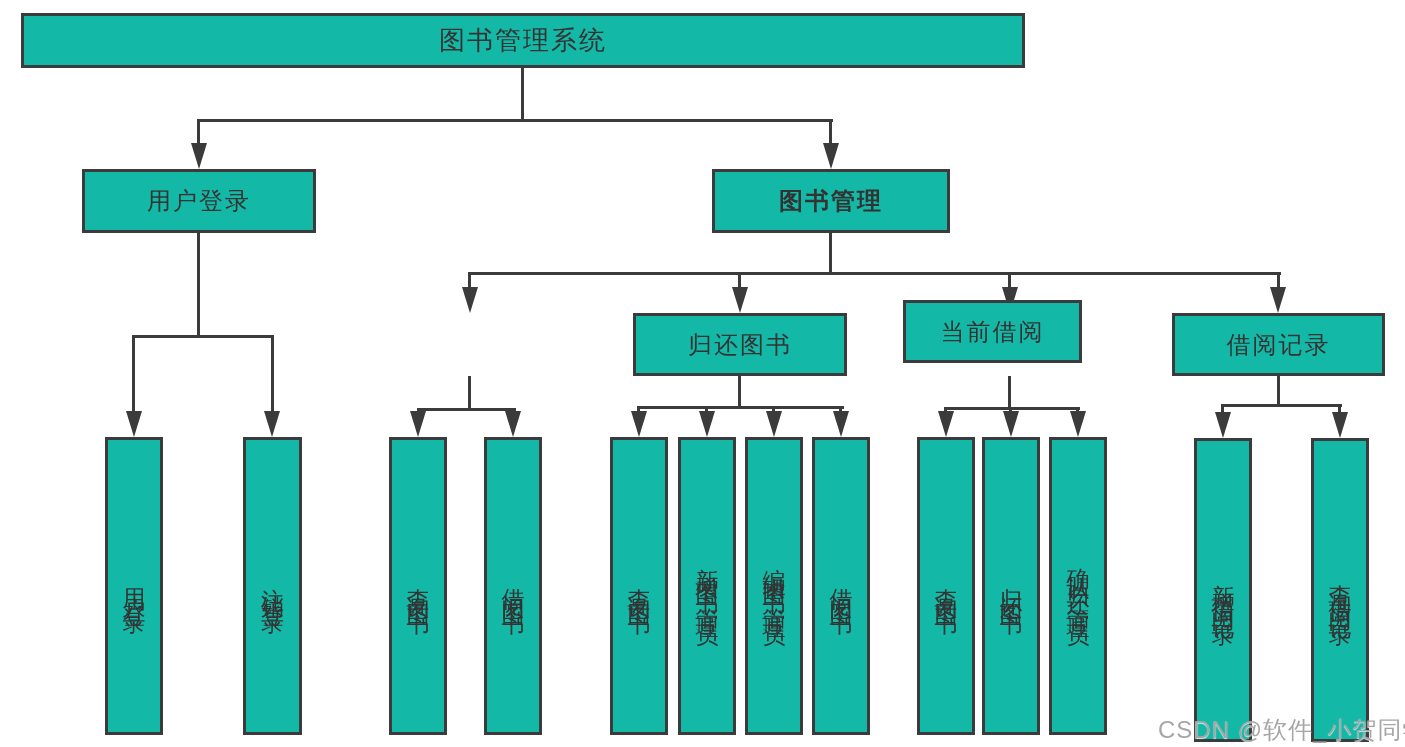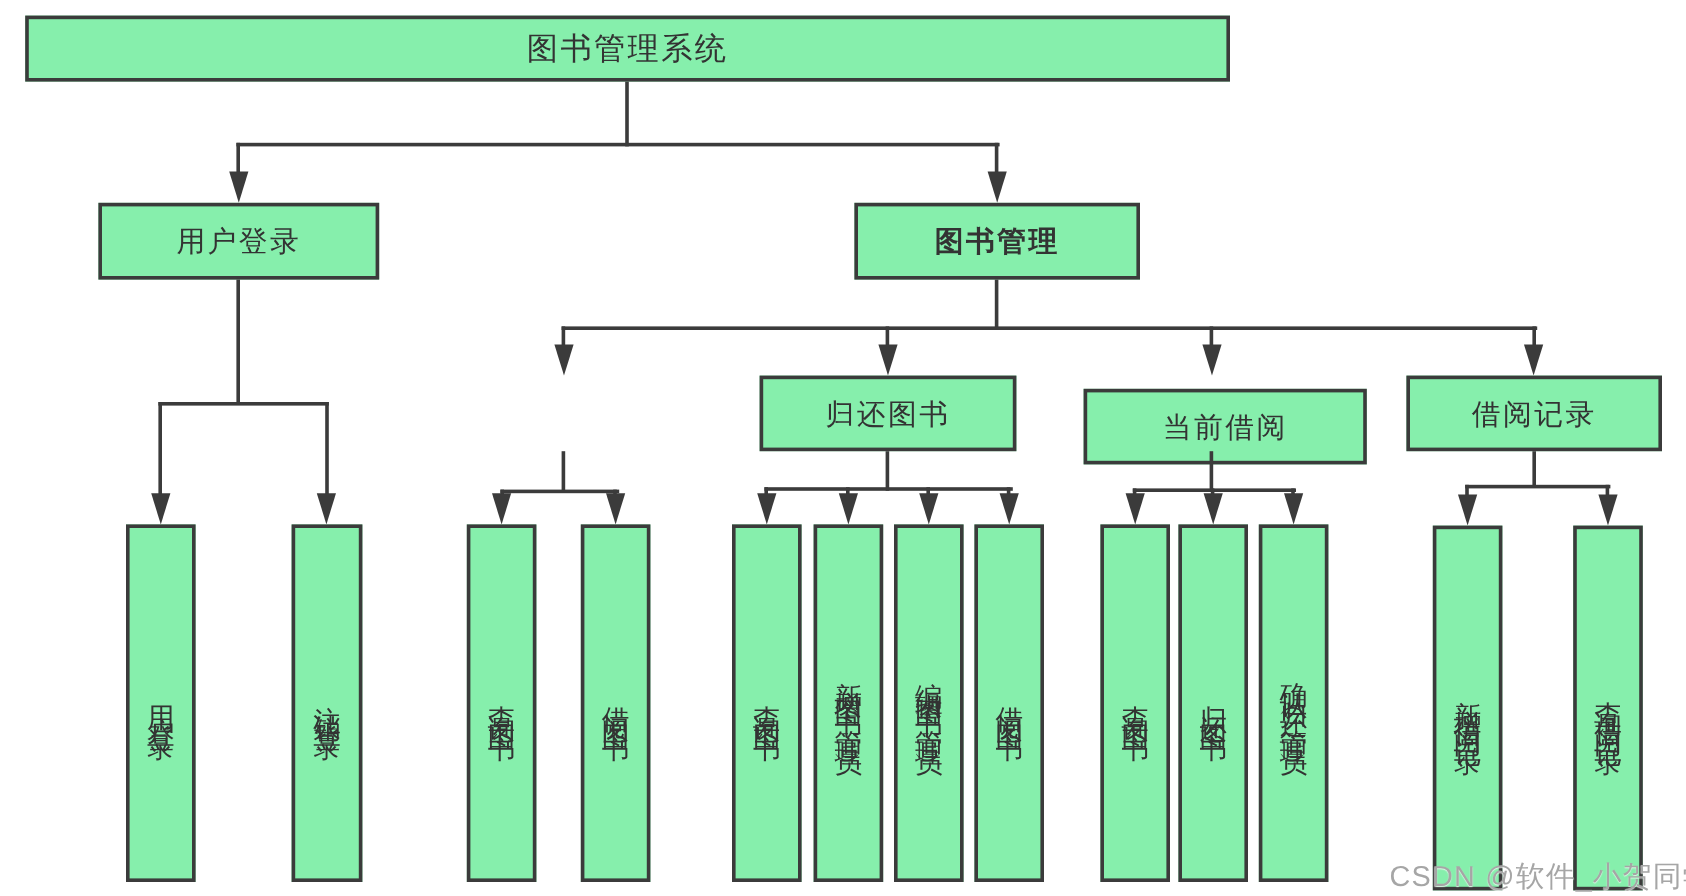--- a/index.html
+++ b/index.html
@@ -2,21 +2,21 @@
 <html><head>
 <meta charset="utf-8">
 <style>
   html,body { margin:0; padding:0; background:#ffffff; }
   #stage {
     position:relative; width:1405px; height:747px; background:#ffffff;
     font-family:"Liberation Sans","DejaVu Sans",sans-serif; overflow:hidden;
   }
   .box {
     position:absolute; box-sizing:border-box;
-    border:3px solid #3b3b3b; background:#86efac;
+    border:3px solid #3b3b3b; background:#14b8a6;
     display:flex; align-items:center; justify-content:center;
   }
   .hlabel { font-size:24px; letter-spacing:2px; color:#333333; white-space:nowrap; }
   .root-box .hlabel { font-size:26px; }
   .vlabel {
     writing-mode:vertical-rl; text-orientation:mixed;
     font-size:23px; letter-spacing:8px; line-height:1; color:#333333;
   }
   .line { position:absolute; background:#3b3b3b; }
   .arrow {
@@ -67,21 +67,21 @@
   <div class="line" style="left:738px;  top:272px; width:3px;   height:18px;"></div>
   <div class="arrow" style="left:732px;  top:287px;"></div>
   <div class="line" style="left:1008px; top:272px; width:3px;   height:18px;"></div>
   <div class="arrow" style="left:1002px; top:287px;"></div>
   <div class="line" style="left:1277px; top:272px; width:3px;   height:18px;"></div>
   <div class="arrow" style="left:1270px; top:287px;"></div>
 
   <div class="box" style="left:633px; top:313px; width:214px; height:63px;">
     <span class="hlabel">归还图书</span>
   </div>
-  <div class="box" style="left:903px; top:324px; width:236px; height:63px;">
+  <div class="box" style="left:903px; top:300px; width:179px; height:63px;">
     <span class="hlabel">当前借阅</span>
   </div>
   <div class="box" style="left:1172px; top:313px; width:213px; height:63px;">
     <span class="hlabel">借阅记录</span>
   </div>
 
   <div class="line" style="left:468px; top:376px; width:3px;  height:34px;"></div>
   <div class="line" style="left:417px; top:408px; width:99px; height:3px;"></div>
   <div class="line" style="left:417px; top:408px; width:3px;  height:6px;"></div>
   <div class="arrow" style="left:410px; top:411px;"></div>

